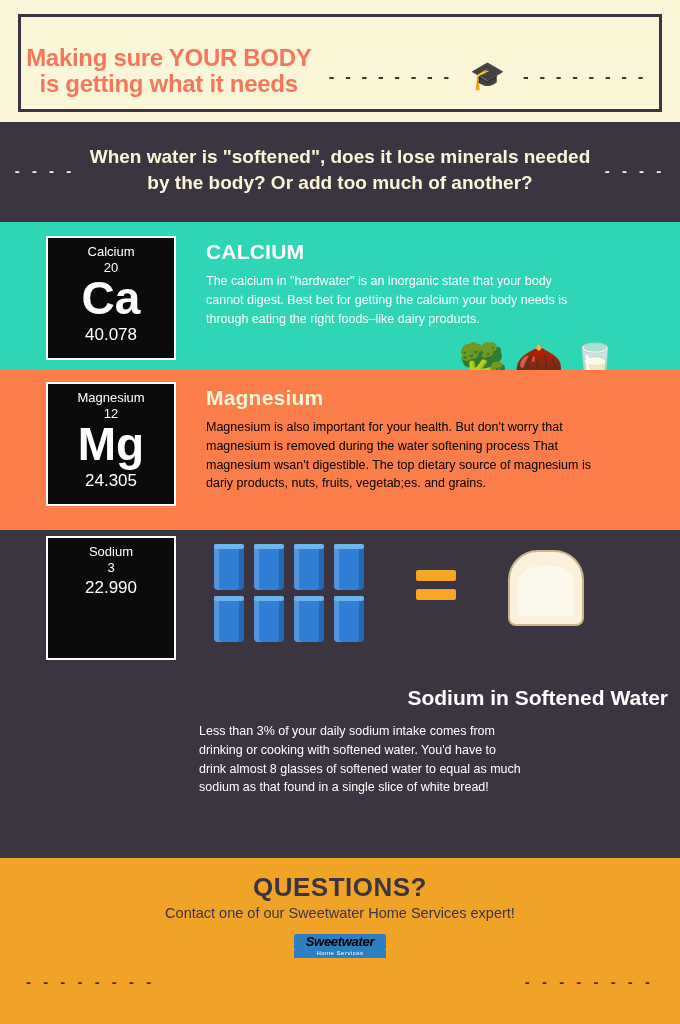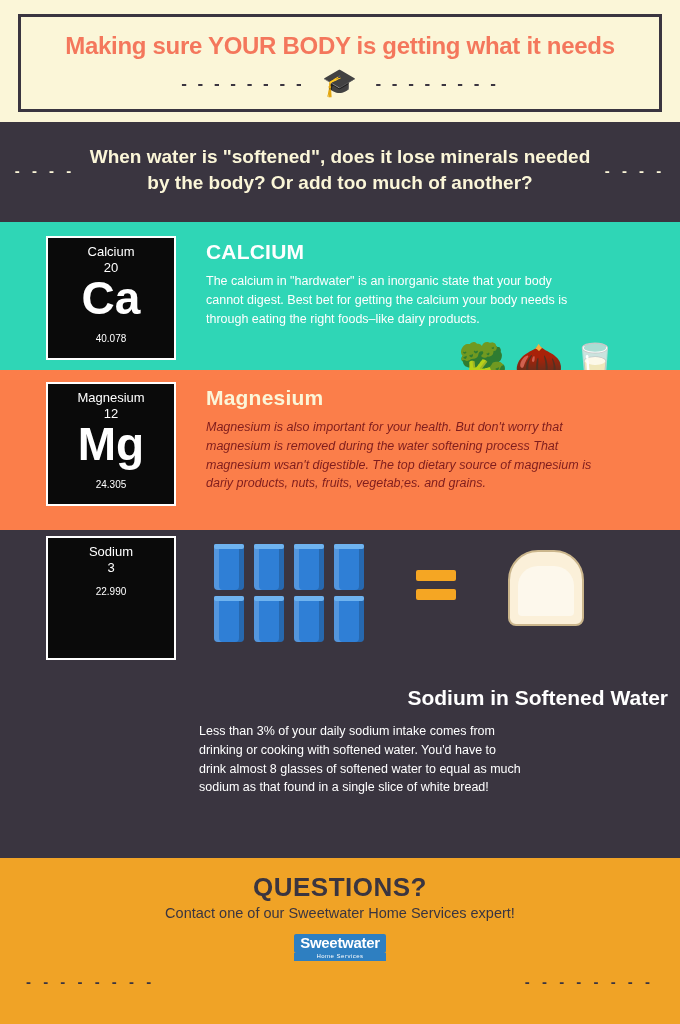--- a/index.html
+++ b/index.html
@@ -25,21 +25,21 @@
     background: #fbf6d8;
     padding: 14px 18px 10px 18px;
     height: 122px;
     box-sizing: border-box;
   }
   .header-box {
     border: 3px solid #3a3540;
     height: 100%;
     box-sizing: border-box;
     display: flex;
-    flex-direction: column;
+    flex-direction: row;
     align-items: center;
     justify-content: flex-start;
     padding-top: 16px;
   }
   .header-title {
     color: #f4775c;
     font-size: 24px;
     font-weight: bold;
     letter-spacing: -0.3px;
     text-align: center;
@@ -132,22 +132,22 @@
     font-size: 13px;
     line-height: 1.3;
   }
   .elem-sym {
     font-size: 46px;
     font-weight: bold;
     line-height: 1.05;
     margin-top: -2px;
   }
   .elem-mass {
-    font-size: 10px;
-    margin-top: 10px;
+    font-size: 17px;
+    margin-top: 2px;
   }
 
   .row-body {
     padding-left: 30px;
     padding-top: 4px;
     flex: 1;
   }
   .row-title {
     font-size: 21px;
     font-weight: bold;
@@ -156,21 +156,21 @@
     letter-spacing: 0.2px;
   }
   .row-title.calcium { color: #ffffff; }
   .row-title.magnesium { color: #fbf6d8; }
   .row-text {
     font-size: 12.5px;
     line-height: 1.5;
     color: #ffffff;
     max-width: 370px;
   }
-  .row-text.magnesium { color: #7f1d1d; max-width: 410px; font-style: italic; }
+  .row-text.magnesium { color: #000000; max-width: 410px; }
 
   .food-icons {
     position: absolute;
     right: 60px;
     bottom: -14px;
     display: flex;
     align-items: flex-end;
     gap: 6px;
     font-size: 40px;
     line-height: 1;
@@ -291,23 +291,24 @@
   }
   .footer-dash-left { left: 26px; }
   .footer-dash-right { right: 26px; }
   .logo {
     margin: 10px auto 0 auto;
     width: 92px;
     text-align: center;
   }
   .logo-main {
     background: #2e7fc1;
-    color: #ffffff;
-    font-size: 15px;
-    font-weight: bold;
+    color: #000000;
+    font-size: 13px;
+    font-weight: bold;
+    font-style: italic;
     line-height: 1.25;
     border-radius: 2px;
     letter-spacing: -0.3px;
   }
   .logo-sub {
     background: #2e7fc1;
     color: #ffffff;
     font-size: 6px;
     letter-spacing: 0.5px;
     padding-bottom: 2px;

